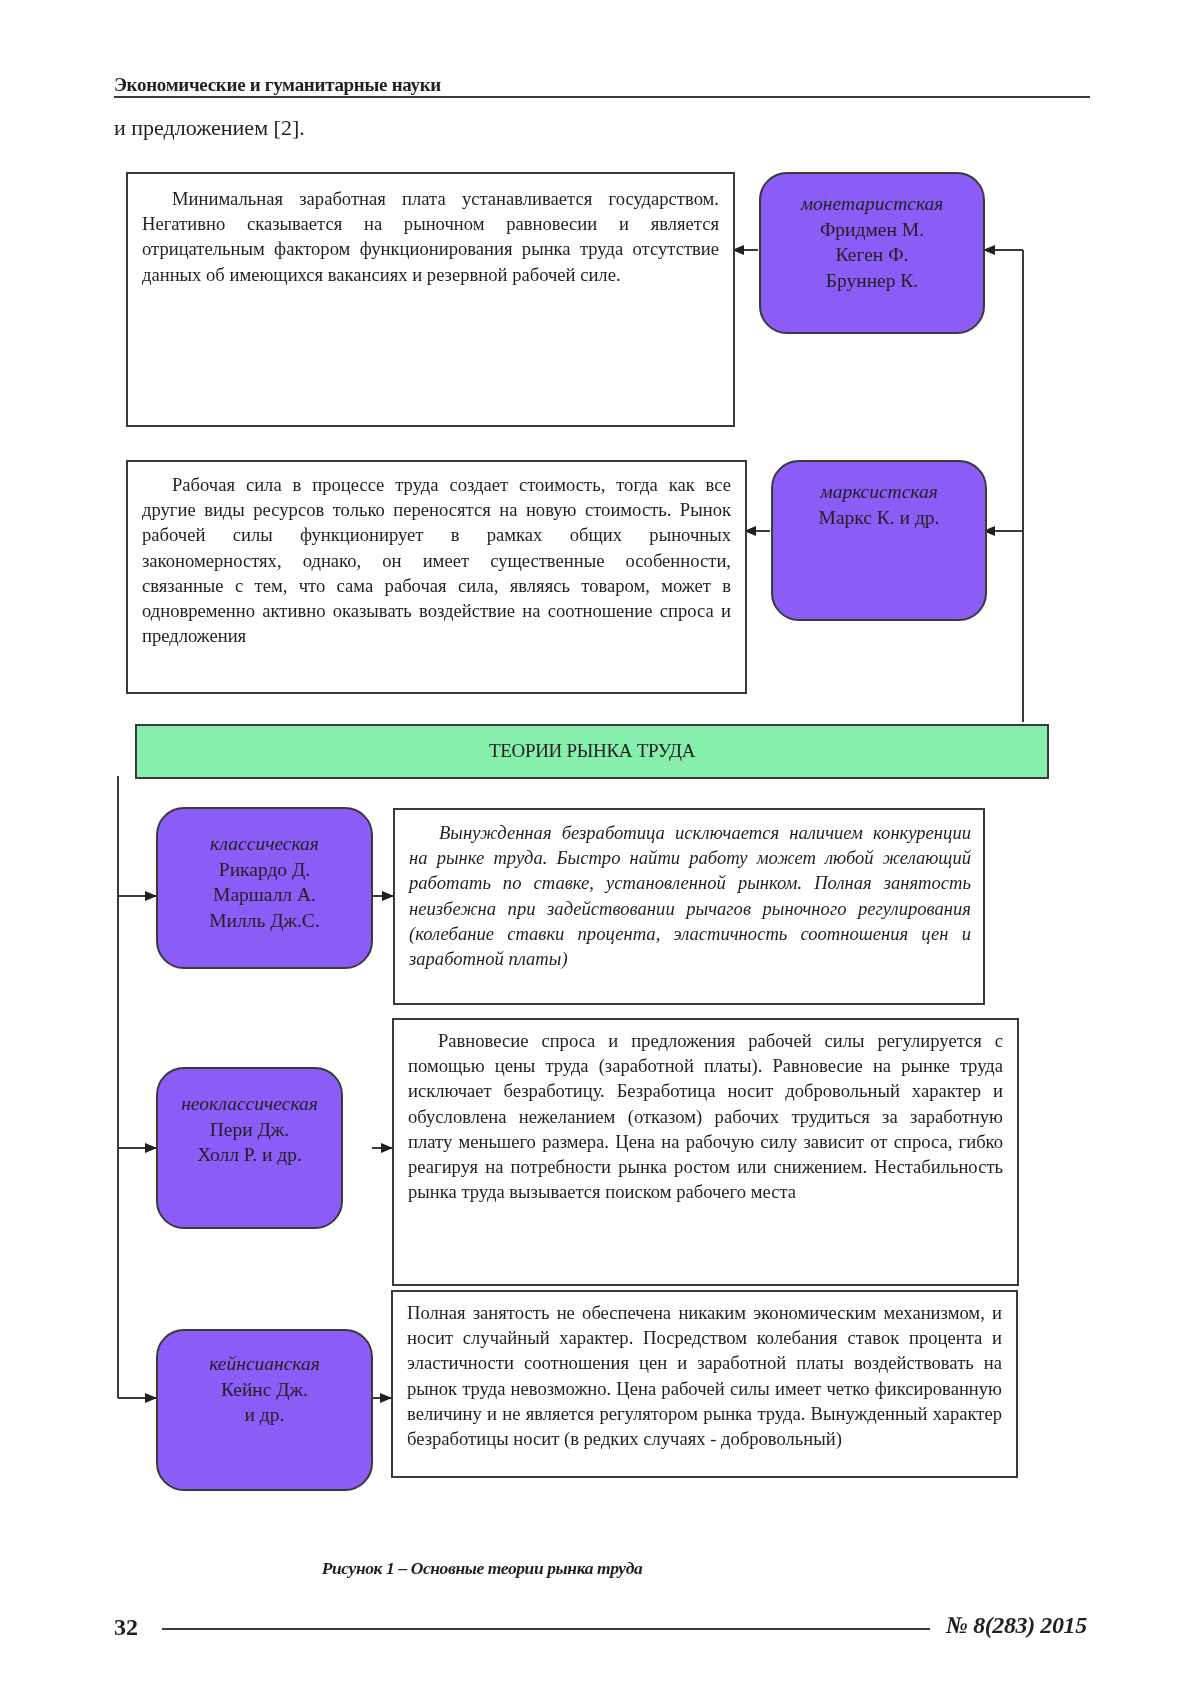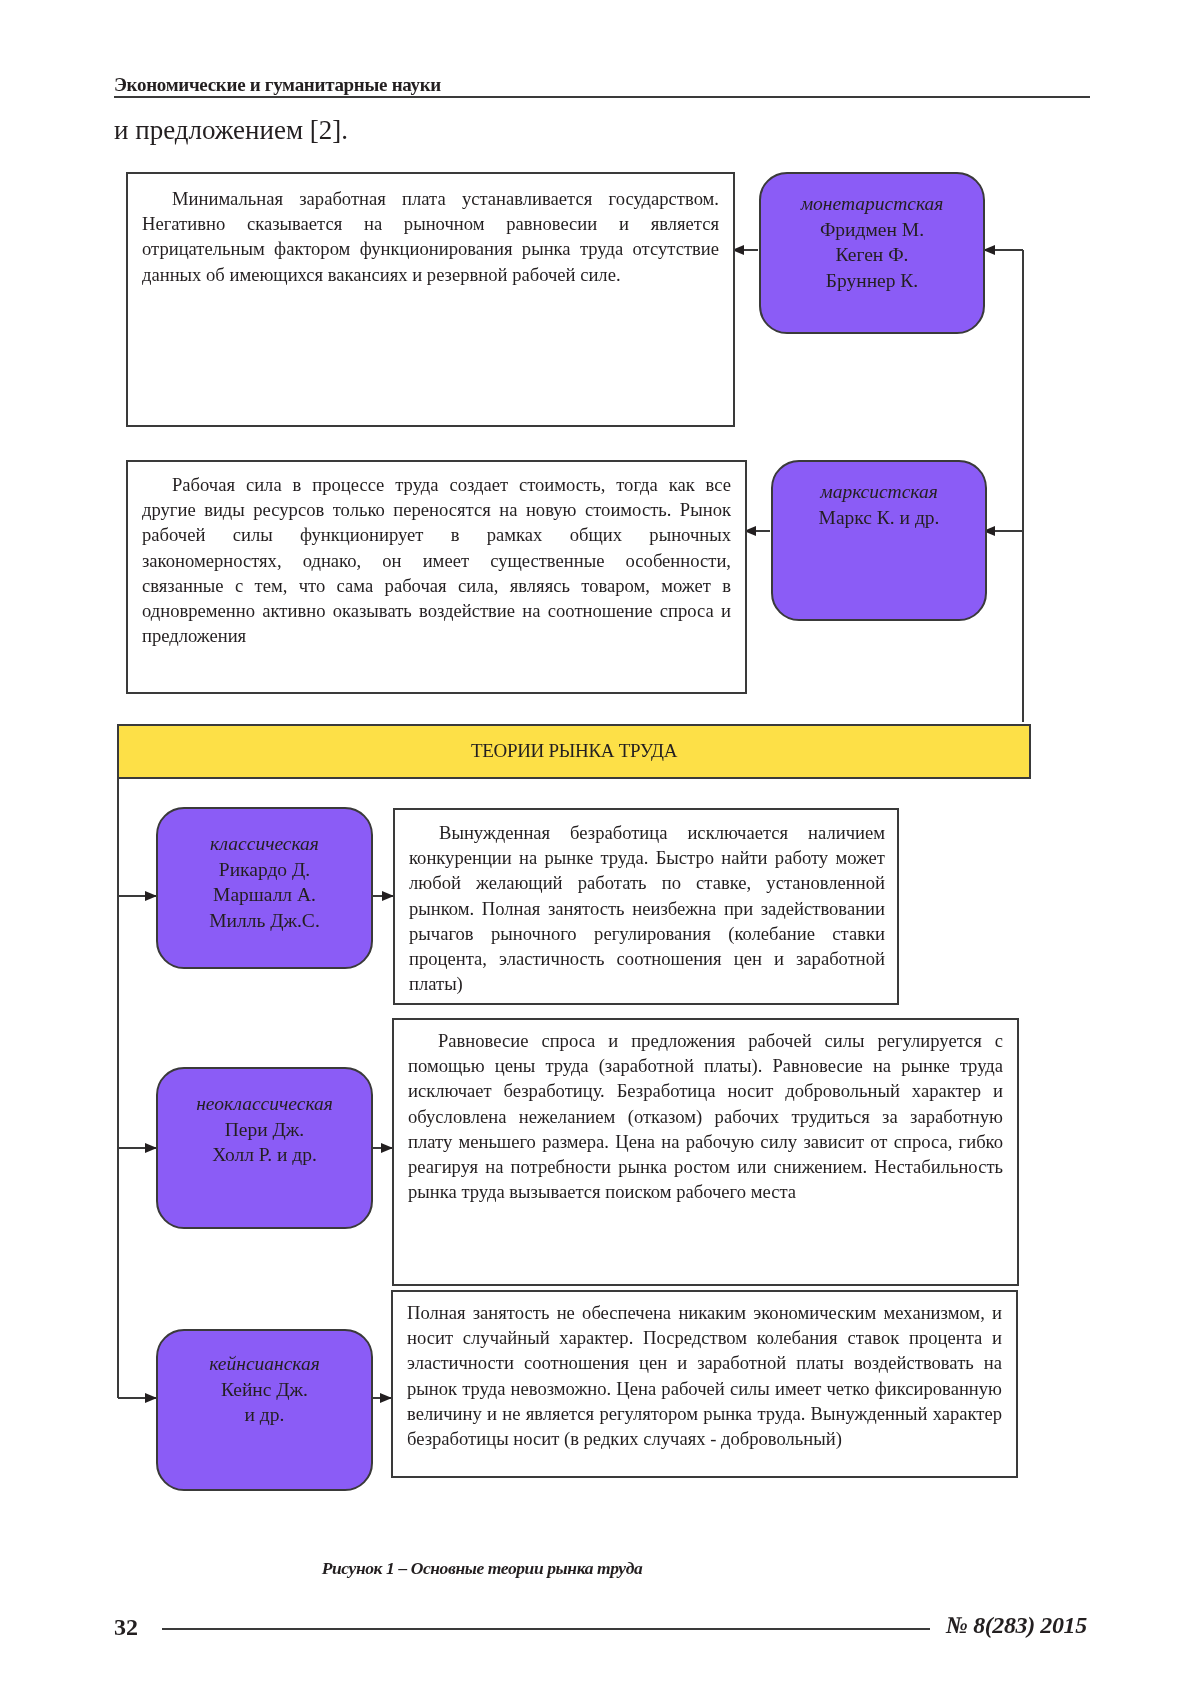--- a/index.html
+++ b/index.html
@@ -5,36 +5,36 @@
   html, body { margin: 0; padding: 0; background: #ffffff; }
   body {
     width: 1200px; height: 1698px; position: relative; overflow: hidden;
     font-family: "Liberation Serif", "DejaVu Serif", serif; color: #231f20;
   }
   .abs { position: absolute; box-sizing: border-box; }
   .running-head {
     left: 114px; top: 74px; font-size: 19px; font-weight: bold; letter-spacing: -0.3px;
   }
   .head-rule { left: 114px; top: 96px; width: 976px; height: 0; border-top: 2.5px solid #3a3a3a; }
-  .lead-text { left: 114px; top: 115px; font-size: 27px; }
+  .lead-text { left: 114px; top: 115px; font-size: 22px; }
 
   .rect-box { border: 2px solid #3a3a3a; background: #fff; }
   .rect-box .txt {
     font-size: 18.6px; line-height: 25.2px; text-align: justify; color: #231f20;
   }
   .rect-box .txt p { margin: 0; text-indent: 30px; }
   .round-box {
     border: 2px solid #3a3a3a; border-radius: 28px; background: #8b5cf6;
     text-align: center; font-size: 19.5px; line-height: 25.5px;
   }
   .round-box .school { font-style: italic; }
 
   .title-bar {
-    border: 2px solid #3a3a3a; background: #fde047; text-align: center;
-    font-size: 19px; letter-spacing: -0.3px; line-height: 50px;
+    border: 2px solid #3a3a3a; background: #86efac; text-align: center;
+    font-size: 19px; letter-spacing: -0.3px; line-height: 50px; margin-left: 18px;
   }
   svg.arrows { position: absolute; left: 0; top: 0; }
 
   .caption {
     left: 0; width: 964px; top: 1558px; text-align: center;
     font-size: 17.5px; font-style: italic; font-weight: bold; letter-spacing: -0.4px;
   }
   .page-num { left: 114px; top: 1614px; font-size: 24px; font-weight: bold; }
   .foot-rule { left: 162px; top: 1628px; width: 768px; height: 0; border-top: 2px solid #3a3a3a; }
   .issue { left: 946px; top: 1612px; font-size: 24px; font-weight: bold; font-style: italic; letter-spacing: -0.4px; }
@@ -100,27 +100,27 @@
   <span>ТЕОРИИ РЫНКА ТРУДА</span>
 </div>
 
 <div class="abs round-box" style="left:156px; top:807px; width:217px; height:162px; padding-top:22px;">
   <div class="school">классическая</div>
   <div>Рикардо Д.</div>
   <div>Маршалл А.</div>
   <div>Милль Дж.С.</div>
 </div>
 
-<div class="abs rect-box" style="left:393px; top:808px; width:506px; height:197px; padding:10px 12px 0 14px;">
+<div class="abs rect-box" style="left:393px; top:808px; width:592px; height:197px; padding:10px 12px 0 14px;font-style:italic;">
   <div class="txt">
     <p>Вынужденная безработица исключается наличием конкуренции на рынке труда. Быстро найти работу может любой желающий работать по ставке, установленной рынком. Полная занятость неизбежна при задействовании рычагов рыночного регулирования (колебание ставки процента, эластичность соотношения цен и заработной платы)</p>
   </div>
 </div>
 
-<div class="abs round-box" style="left:156px; top:1067px; width:217px; height:162px; padding-top:22px;">
+<div class="abs round-box" style="left:156px; top:1067px; width:187px; height:162px; padding-top:22px;">
   <div class="school">неоклассическая</div>
   <div>Пери Дж.</div>
   <div>Холл Р. и др.</div>
 </div>
 
 <div class="abs rect-box" style="left:392px; top:1018px; width:627px; height:268px; padding:8px 14px 0 14px;">
   <div class="txt">
     <p>Равновесие спроса и предложения рабочей силы регулируется с помощью цены труда (заработной платы). Равновесие на рынке труда исключает безработицу. Безработица носит добровольный характер и обусловлена нежеланием (отказом) рабочих трудиться за заработную плату меньшего размера. Цена на рабочую силу зависит от спроса, гибко реагируя на потребности рынка ростом или снижением. Нестабильность рынка труда вызывается поиском рабочего места</p>
   </div>
 </div>

